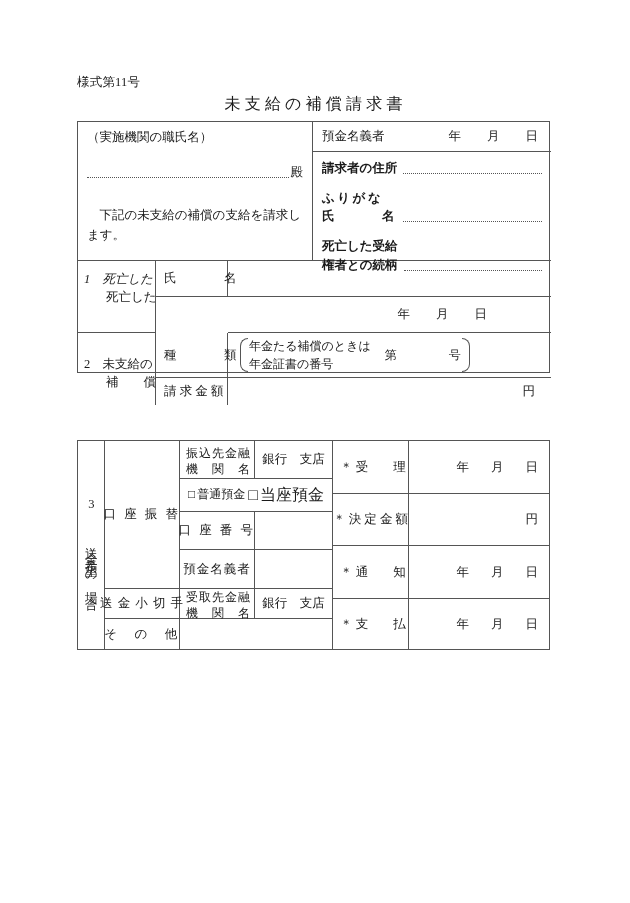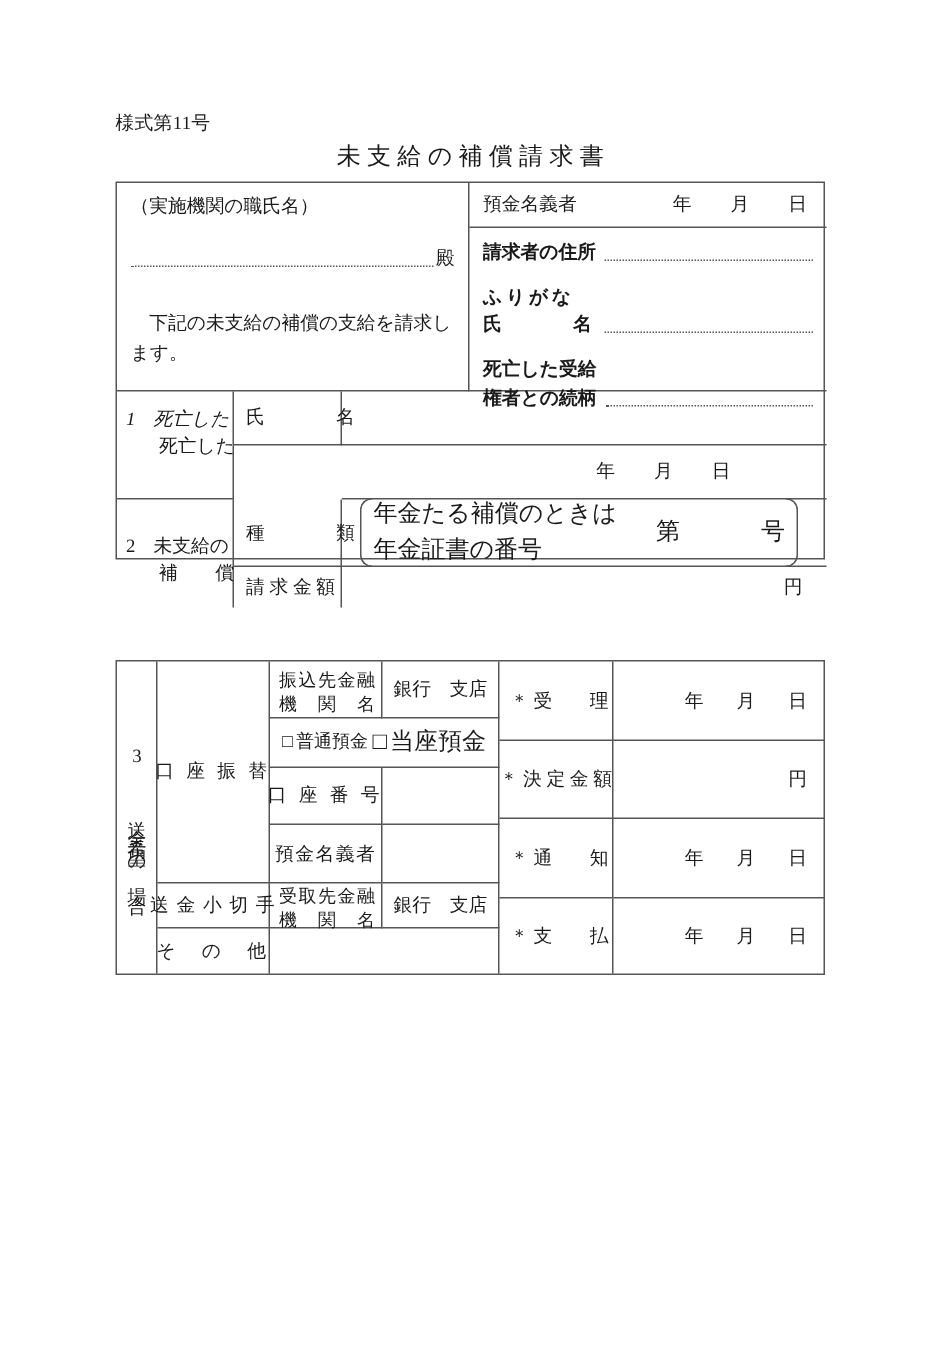--- a/index.html
+++ b/index.html
@@ -125,22 +125,22 @@
     border-radius: 9px 0 0 9px;
   }
   .brace-box::after {
     right: 0;
     border-left: none;
     border-radius: 0 9px 9px 0;
   }
   .brace-inner {
     display: flex;
     align-items: center;
-    gap: 12px;
-    font-size: 16px;
+    gap: 0;
+    font-size: 12px;
     line-height: 1.5;
   }
   .brace-lines { white-space: nowrap; }
   .brace-tail {
     white-space: nowrap;
     margin-left: 14px;
     letter-spacing: 0;
   }
   .brace-tail .gap { display: inline-block; width: 46px; }
 

